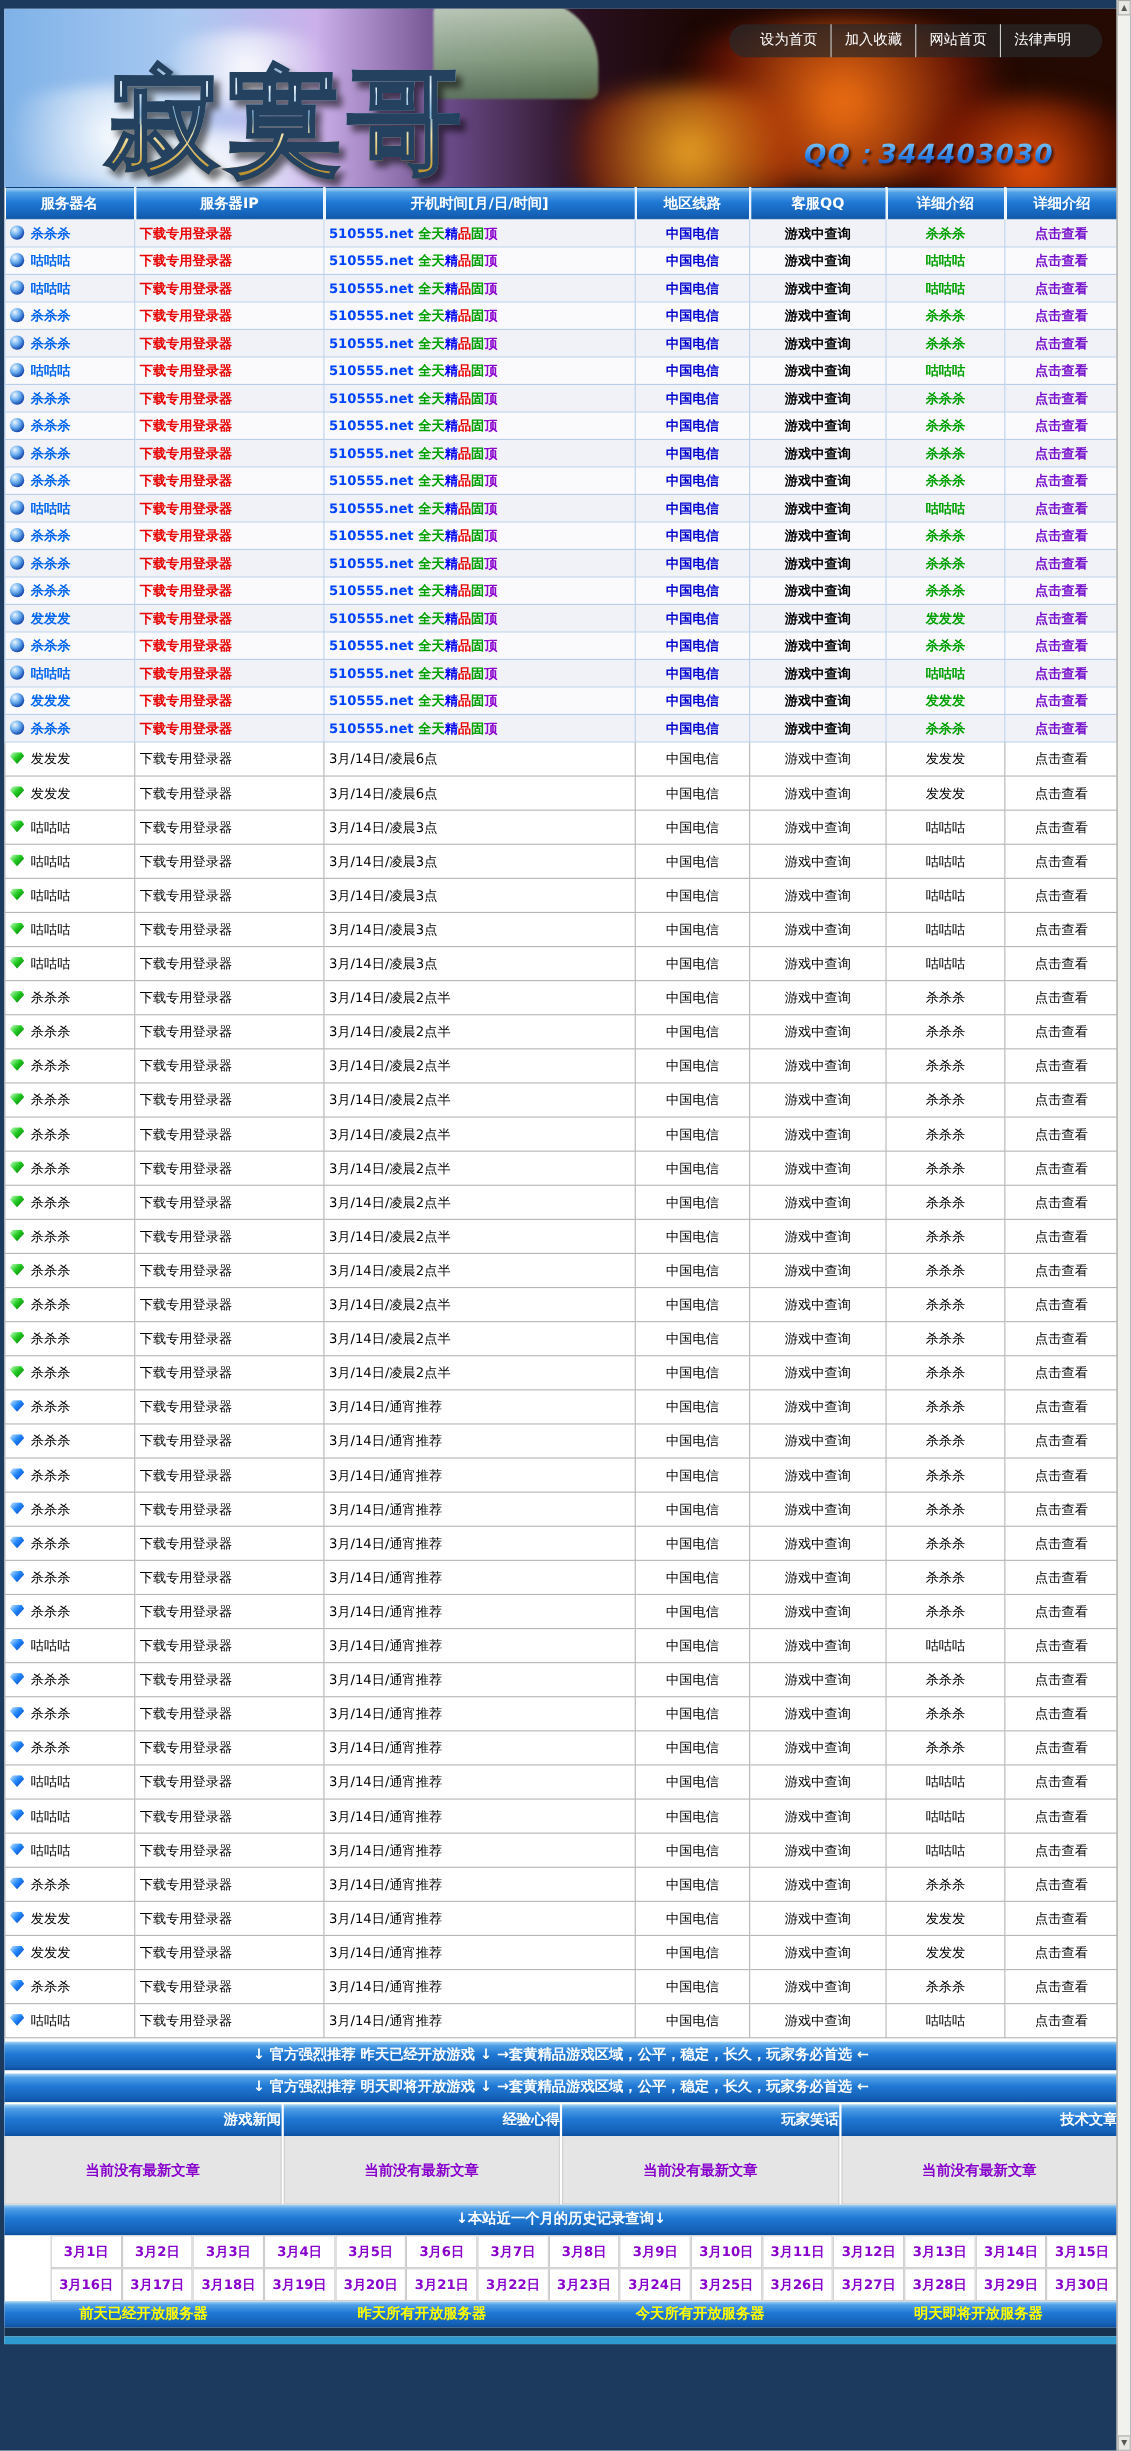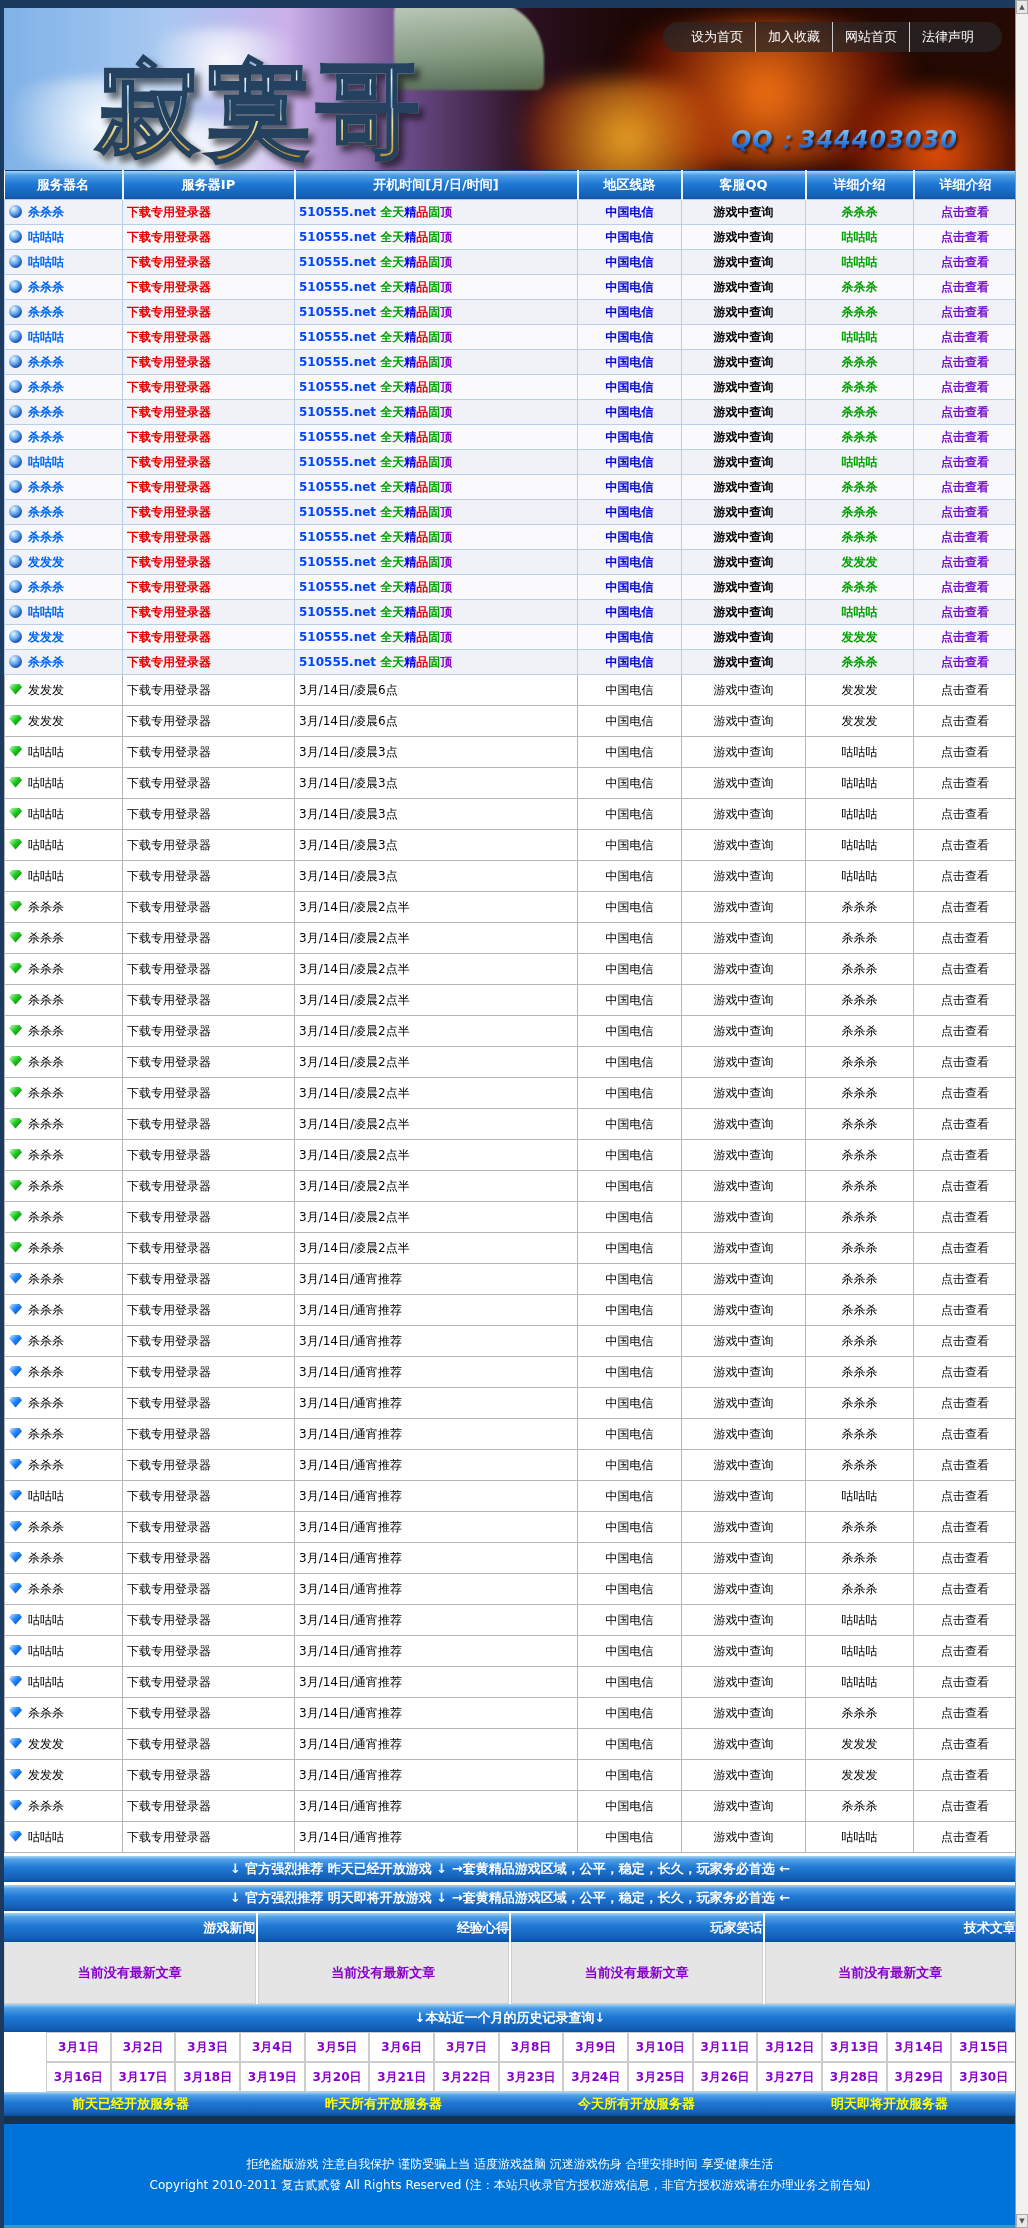--- a/index.html
+++ b/index.html
@@ -16,21 +16,21 @@
   .c3{left:40px;top:110px;width:300px;height:80px;}
   .fire{position:absolute;border-radius:50%;filter:blur(10px);}
   .f1{right:60px;top:10px;width:380px;height:150px;background:radial-gradient(circle,rgba(255,120,20,.95),rgba(160,30,5,.5) 55%,rgba(0,0,0,0) 75%);}
   .f2{right:260px;top:70px;width:260px;height:120px;background:radial-gradient(circle,rgba(255,180,40,.9),rgba(190,60,5,.5) 60%,rgba(0,0,0,0) 78%);}
   .f3{right:-40px;top:80px;width:240px;height:130px;background:radial-gradient(circle,rgba(255,90,10,.9),rgba(120,20,0,.5) 60%,rgba(0,0,0,0) 80%);}
   .arch{position:absolute;left:390px;top:-8px;width:150px;height:90px;filter:blur(1px);opacity:.85;
     background:linear-gradient(180deg,#cfe3c8,#8fae88 60%,#5c7a58);border-radius:12px 60px 8px 8px;}
   .banner-nav{position:absolute;top:14px;right:14px;height:30px;line-height:30px;padding:0 16px;
     background:rgba(40,40,40,.72);border-radius:15px;color:#ffffff;font-size:13px;display:flex;gap:0;align-items:center;}
   .banner-nav a{color:#ffffff;text-decoration:none;padding:0 12px;cursor:pointer;white-space:nowrap;}
-  .banner-nav a + a{border-left:1px solid #cccccc;}
+  .banner-nav a + a{border-left:1px solid #cccccc;font-family:Liberation Mono, monospace;}
   .logo-text{position:absolute;left:92px;top:34px;font-size:104px;font-weight:bold;letter-spacing:6px;
     background:linear-gradient(180deg,#1d5e9e 0%,#eaf6ff 26%,#7fb0d8 44%,#f2e2a8 58%,#caa13a 78%,#7a5410 100%);
     -webkit-background-clip:text;background-clip:text;color:transparent;-webkit-text-stroke:2px #24425f;
     filter:drop-shadow(5px 6px 3px rgba(0,0,0,.55));white-space:nowrap;}
   .qq-text{position:absolute;right:58px;bottom:14px;font-size:24px;font-weight:bold;font-style:italic;letter-spacing:1px;
     background:linear-gradient(180deg,#9fe0ff 0%,#2f86e8 55%,#0a2f9e 100%);
     -webkit-background-clip:text;background-clip:text;color:transparent;
     filter:drop-shadow(2px 2px 1px rgba(0,0,0,.6));}
 
   
@@ -869,24 +869,20 @@
       </div>
 
     <div class="qbar bluebar">
       <a>前天已经开放服务器</a>
       <a>昨天所有开放服务器</a>
       <a>今天所有开放服务器</a>
       <a>明天即将开放服务器</a>
     </div>
 
     <div class="strip-navy"></div>
-    <div class="footer">
-      <div>拒绝盗版游戏 注意自我保护 谨防受骗上当 适度游戏益脑 沉迷游戏伤身 合理安排时间 享受健康生活</div>
-      <div>Copyright 2010-2011 复古贰贰發 All Rights Reserved (注：本站只收录官方授权游戏信息，非官方授权游戏请在办理业务之前告知)</div>
-    </div>
     <div class="strip-light"></div>
 
   </div>
 
   <div class="scrollbar">
     <div class="sb-btn sb-up">▲</div>
     <div class="sb-btn sb-down">▼</div>
   </div>
 </div>
 

